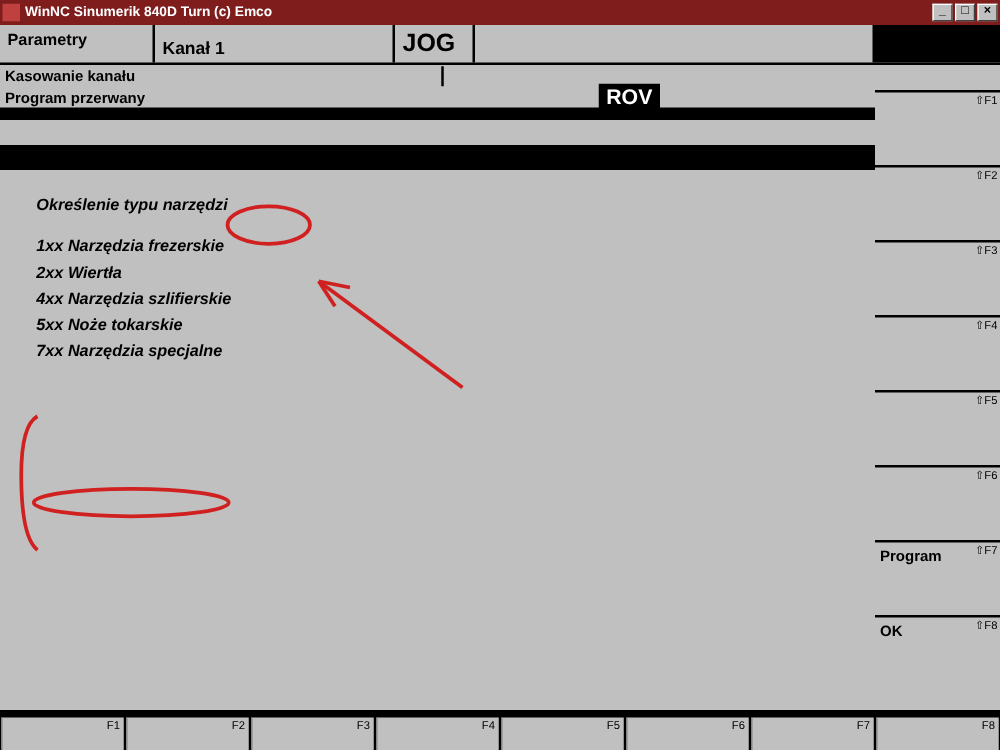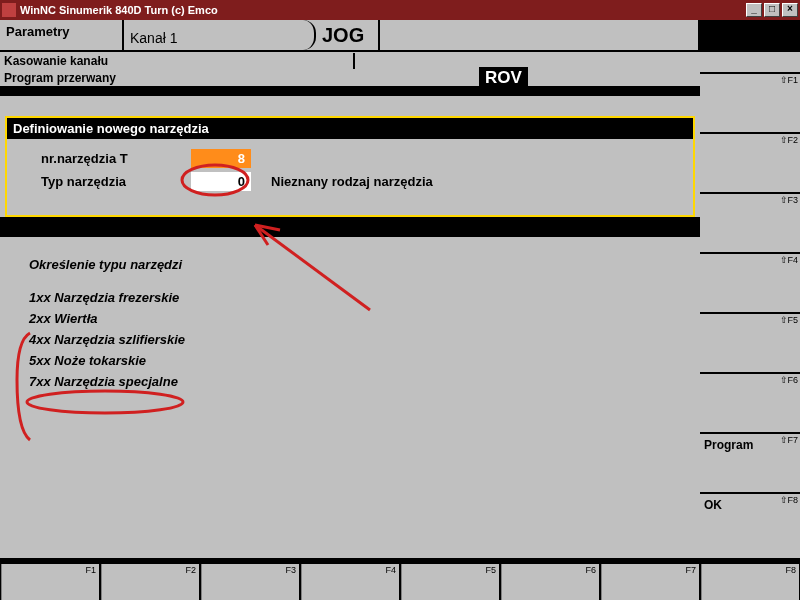--- a/index.html
+++ b/index.html
@@ -11,21 +11,21 @@
   .titlebar .title-text { flex: 1; }
   .titlebar .win-btn { width: 16px; height: 14px; background: #c0c0c0; border: 1px solid #fff; border-right-color: #404040; border-bottom-color: #404040; color: #000; font-size: 10px; text-align: center; line-height: 10px; margin-left: 2px; font-weight: bold; }
   
   
   .main { background: #c0c0c0; position: absolute; top: 20px; left: 0; right: 0; bottom: 0; }
   
   
   .header-row { display: flex; height: 32px; border-bottom: 2px solid #000; }
   .header-cell { border-right: 2px solid #000; padding: 4px 6px; font-size: 20px; font-weight: bold; }
   .header-cell.param { width: 124px; font-size: 13px; }
-  .header-cell.chan { width: 192px; font-size: 14px; font-weight: normal; padding-top: 10px; border-radius: 13px; }
+  .header-cell.chan { width: 192px; font-size: 14px; font-weight: bold; padding-top: 10px; }
   .header-cell.mode { width: 64px; text-align: left; font-size: 20px; }
   .header-cell.spacer { flex: 1; border-right: 2px solid #000; }
   .header-cell.right-gap { width: 100px; border-right: none; background: #000; }
   
   
   .status-row { display: flex; height: 17px; font-size: 12px; font-weight: bold; align-items: center; }
   .status-left { width: 355px; padding: 1px 4px; border-right: 2px solid #000; }
   .status-mid { flex: 1; padding: 1px 4px; display: flex; align-items: center; }
   .status-right-gap { width: 100px; }
   
@@ -49,21 +49,21 @@
   .form-value.white { background: #fff; }
   .form-desc { margin-left: 20px; }
   
   .black-gap { background: #000; height: 20px; margin: 0 -5px; }
   
   .lower-panel { padding: 20px 24px; font-size: 13px; font-weight: bold; font-style: italic; }
   .lower-title { margin-bottom: 18px; }
   .type-item { margin: 6px 0; }
   
   
-  .softkeys-bottom { position: absolute; bottom: 0; left: 0; right: 0; height: 42px; background: #000; display: flex; }
+  .softkeys-bottom { position: absolute; bottom: 0; left: 0; right: 0; height: 32px; background: #000; display: flex; }
   .softkey-b { flex: 1; background: #c0c0c0; margin: 6px 1px 0; position: relative; border-left: 1px solid #808080; }
   .softkey-b .fkey { position: absolute; right: 3px; top: 1px; font-size: 9px; }
   
   
   .annotation { position: absolute; pointer-events: none; z-index: 100; }
   .red-stroke { stroke: #d02020; stroke-width: 3; fill: none; }
   
 </style>
 </head>
 <body>
@@ -105,32 +105,20 @@
     <div class="softkey-r"><span></span><span class="fkey">⇧F2</span></div>
     <div class="softkey-r"><span></span><span class="fkey">⇧F3</span></div>
     <div class="softkey-r"><span></span><span class="fkey">⇧F4</span></div>
     <div class="softkey-r"><span></span><span class="fkey">⇧F5</span></div>
     <div class="softkey-r"><span></span><span class="fkey">⇧F6</span></div>
     <div class="softkey-r"><span>Program</span><span class="fkey">⇧F7</span></div>
     <div class="softkey-r"><span>OK</span><span class="fkey">⇧F8</span></div>
   </div>
 
   <div class="content-area">
-    <div class="yellow-panel">
-      <div class="panel-title">Definiowanie nowego narzędzia</div>
-      <div class="form-row">
-        <span class="form-label">nr.narzędzia T</span>
-        <span class="form-value highlighted">8</span>
-      </div>
-      <div class="form-row">
-        <span class="form-label">Typ narzędzia</span>
-        <span class="form-value white">0</span>
-        <span class="form-desc">Nieznany rodzaj narzędzia</span>
-      </div>
-    </div>
     <div class="black-gap"></div>
     <div class="lower-panel">
       <div class="lower-title">Określenie typu narzędzi</div>
       <div class="type-item">1xx Narzędzia frezerskie</div>
       <div class="type-item">2xx Wiertła</div>
       <div class="type-item">4xx Narzędzia szlifierskie</div>
       <div class="type-item">5xx Noże tokarskie</div>
       <div class="type-item">7xx Narzędzia specjalne</div>
     </div>
   </div>

